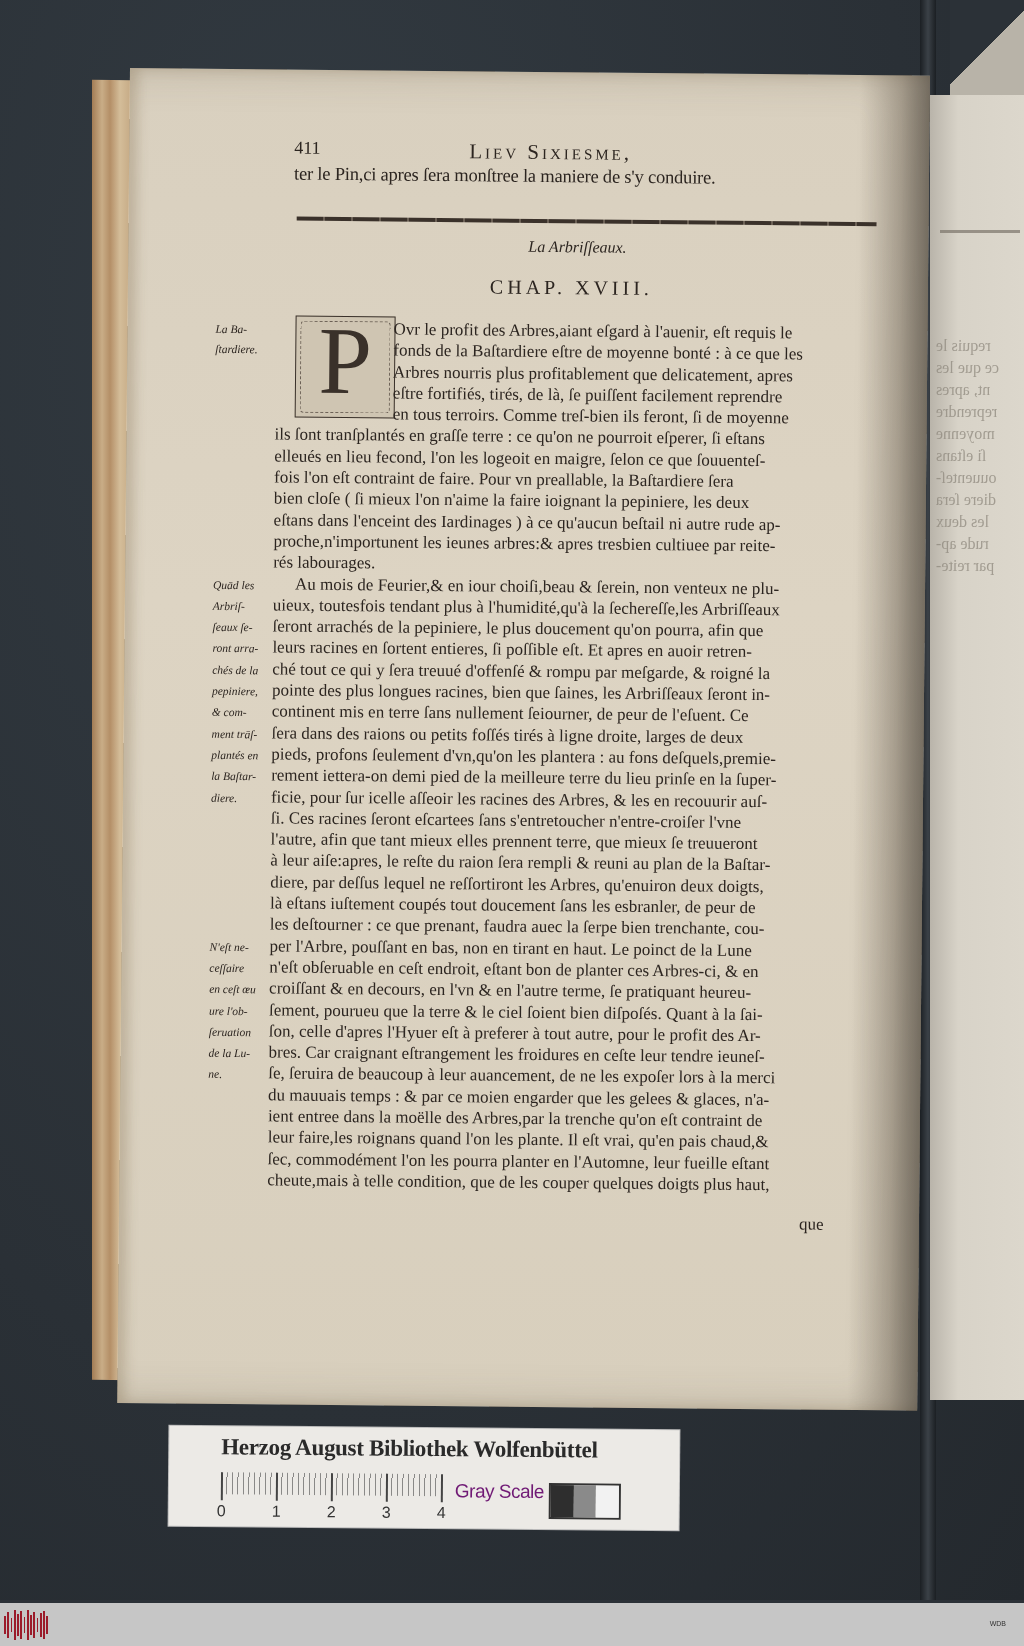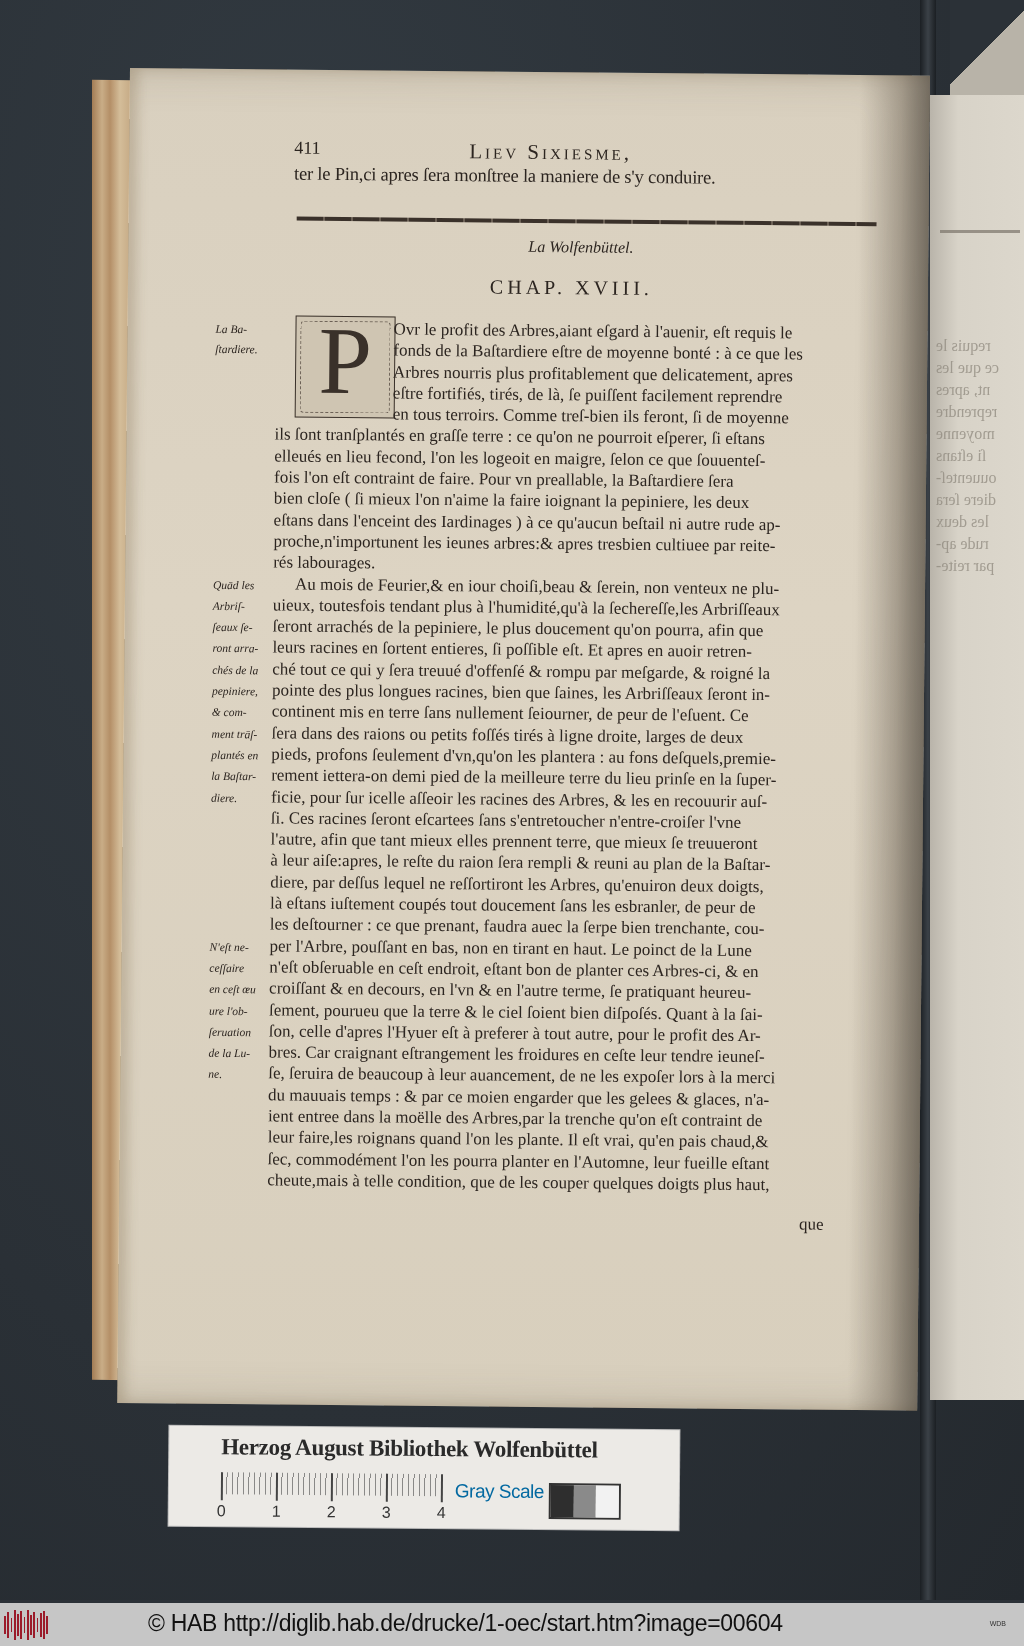--- a/index.html
+++ b/index.html
@@ -80,21 +80,21 @@
     position:absolute; left:169px; top:1428px; width:510px; height:100px;
     background:#eceae6; transform:rotate(0.5deg); box-shadow:0 0 0 1px #bbb;
   }
   .card-title { position:absolute; left:52px; top:8px; font-family:"Liberation Serif", serif; font-weight:bold; font-size:23px; color:#2a2a2a; letter-spacing:-0.3px; }
   .ruler { position:absolute; left:52px; top:46px; width:220px; height:30px; }
   .ruler-ticks { position:absolute; left:0; top:0; width:220px; height:22px;
     background:repeating-linear-gradient(90deg,#555 0 1px, transparent 1px 5.5px); opacity:0.65; }
   .ruler-major { position:absolute; top:0; width:1.5px; height:28px; background:#444; }
   .ruler-labels { position:absolute; left:52px; top:76px; width:240px; font-family:"Liberation Sans", sans-serif; font-size:16px; color:#333; }
   .ruler-labels span { position:absolute; }
-  .gray-label { position:absolute; left:286px; top:52px; font-family:"Liberation Sans", sans-serif; font-size:19px; color:#0369a1; letter-spacing:-0.5px; }
+  .gray-label { position:absolute; left:286px; top:52px; font-family:"Liberation Sans", sans-serif; font-size:19px; color:#701a75; letter-spacing:-0.5px; }
   .gray-scale { position:absolute; left:380px; top:54px; width:68px; height:32px; border:2px solid #333; display:flex; }
   .gray-scale div { flex:1; }
 
   
   .footer {
     position:absolute; left:0; top:1603px; width:1024px; height:43px; background:#c6c6c6;
   }
   .logo { position:absolute; left:4px; top:6px; width:44px; height:32px; display:flex; gap:1.5px; align-items:center; }
   .logo i { display:block; width:2px; background:#9b1b2a; }
   .copyright { position:absolute; left:148px; top:7px; font-family:"Liberation Sans", sans-serif; font-size:23px; color:#111; letter-spacing:-0.3px; }
@@ -125,21 +125,21 @@
 <div class="page-edge"></div>
 
 <div class="page">
   <div class="content">
     <div class="running-head">
       <span class="page-num">411</span>
       <span class="head-title">Liev Sixiesme,</span>
     </div>
     <div class="carry-line">ter le Pin,ci apres ſera monſtree la maniere de s'y conduire.</div>
     <div class="rule"></div>
-    <div class="section-title">La Wolfenbüttel.</div>
+    <div class="section-title">La Arbriſſeaux.</div>
     <div class="chapter">CHAP. XVIII.</div>
 
     <div class="margin-notes" id="margin-notes">
         <div class="mn" style="top: 0px; line-height: 20px;">La Ba-
 ſtardiere.</div>
         <div class="mn" style="top: 255.6px; line-height: 21.3px;">Quād les
 Arbriſ-
 ſeaux ſe-
 ront arra-
 chés de la
@@ -245,15 +245,14 @@
       <i style="height: 28px; background: rgb(155, 27, 42);"></i>
       <i style="height: 16px; background: rgb(155, 27, 42);"></i>
       <i style="height: 30px; background: rgb(155, 27, 42);"></i>
       <i style="height: 20px; background: rgb(155, 27, 42);"></i>
       <i style="height: 26px; background: rgb(155, 27, 42);"></i>
       <i style="height: 14px; background: rgb(155, 27, 42);"></i>
       <i style="height: 24px; background: rgb(155, 27, 42);"></i>
       <i style="height: 28px; background: rgb(155, 27, 42);"></i>
       <i style="height: 18px; background: rgb(155, 27, 42);"></i>
     </div>
-  <div class="copyright">© HAB http://diglib.hab.de/drucke/1-oec/start.htm?image=00604</div>
   <div class="footer-mark">WDB</div>
 </div>
 
 </body></html>

